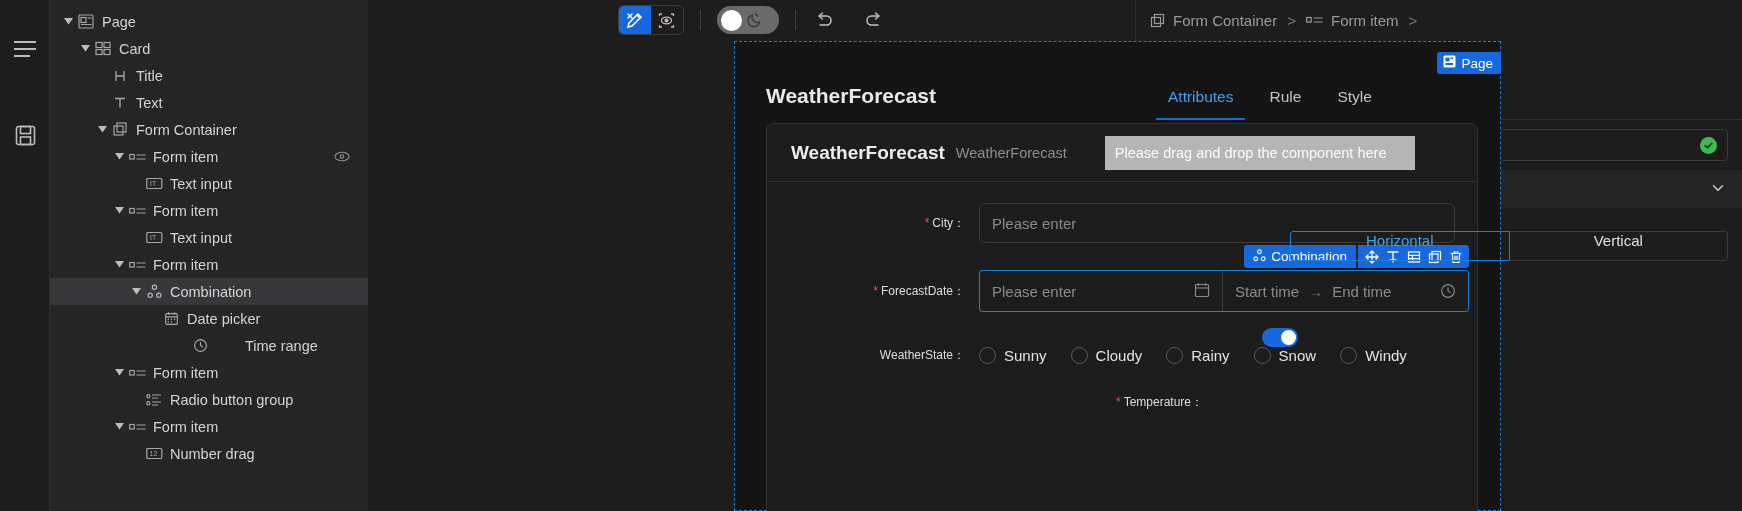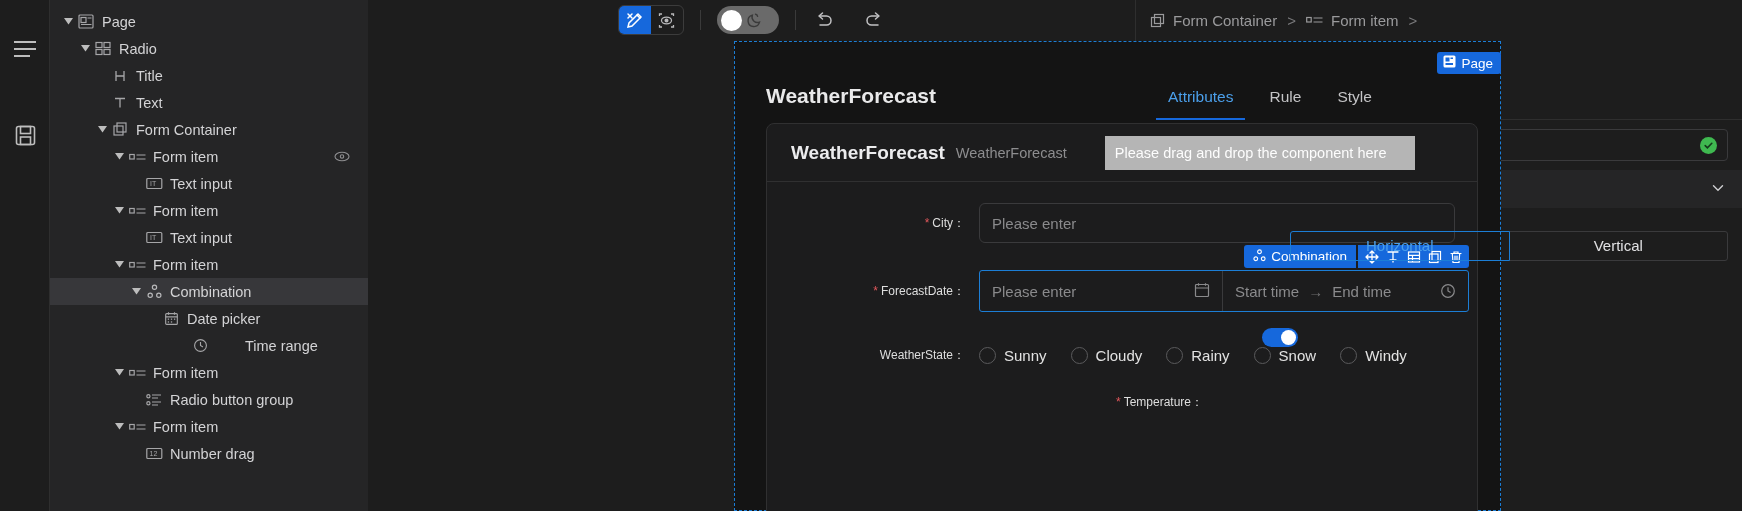--- a/index.html
+++ b/index.html
@@ -215,21 +215,21 @@
     justify-content: space-between; padding: 0 16px;
     font-size: 15px; color: #cfcfd1;
   }
   .prow { display: flex; align-items: center; padding: 10px 14px 0 14px; }
   .plabel {
     width: 140px; flex: 0 0 140px; text-align: right; padding-right: 12px;
     font-size: 15px; color: #d0d0d2; line-height: 1.45;
   }
   .segctl { display: flex; flex: 1 1 auto; height: 30px; }
   .segctl .s {
-    flex: 1 1 0; display: flex; align-items: center; justify-content: center;
+    flex: 1 1 0; display: flex; justify-content: center;
     border: 1px solid #3a3a3c; font-size: 15px; color: #e0e0e2;
     margin-left: -1px;
   }
   .segctl .s:first-child { margin-left: 0; border-radius: 3px 0 0 3px; }
   .segctl .s:last-child { border-radius: 0 3px 3px 0; }
   .segctl .s.on { border-color: #1c7ed6; color: #4b9fea; z-index: 2; }
   .block-wrap {
     margin: 14px 14px 0 14px; border: 2px solid #e8443f; border-radius: 3px;
     width: 160px; height: 40px; display: flex; align-items: center;
     padding: 0 10px; justify-content: flex-end; gap: 10px;
@@ -286,21 +286,21 @@
             </svg>
           </span>
           <span class="ticon">
             <svg width="16" height="15" viewBox="0 0 16 15" fill="none" stroke="#a6a6a8" stroke-width="1.2">
               <rect x="1" y="1.5" width="6" height="5"></rect>
               <rect x="9" y="1.5" width="6" height="5"></rect>
               <rect x="1" y="8.5" width="6" height="5"></rect>
               <rect x="9" y="8.5" width="6" height="5"></rect>
             </svg>
           </span>
-          <span class="tlabel">Radio</span>
+          <span class="tlabel">Card</span>
         </div>
         <div class="tnode" style="padding-left: 44px;">
           <span class="caret empty">
             <svg width="9" height="7" viewBox="0 0 9 7">
               <polygon points="0,0 9,0 4.5,6.5" fill="#bdbdbd"></polygon>
             </svg>
           </span>
           <span class="ticon">
             <svg width="14" height="14" viewBox="0 0 14 14" fill="none" stroke="#a6a6a8" stroke-width="1.3">
               <path d="M3 2v10M11 2v10M3 7h8"></path>

